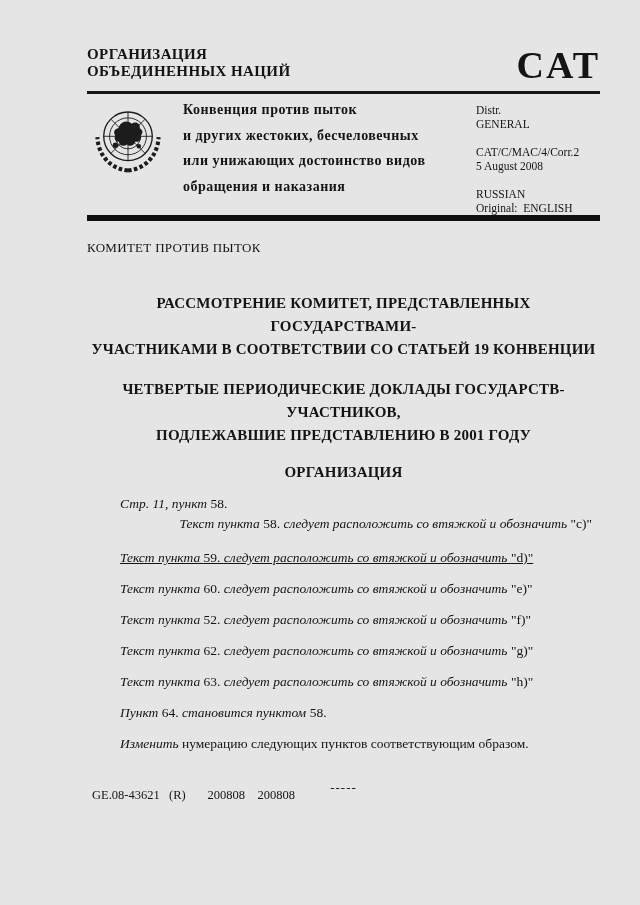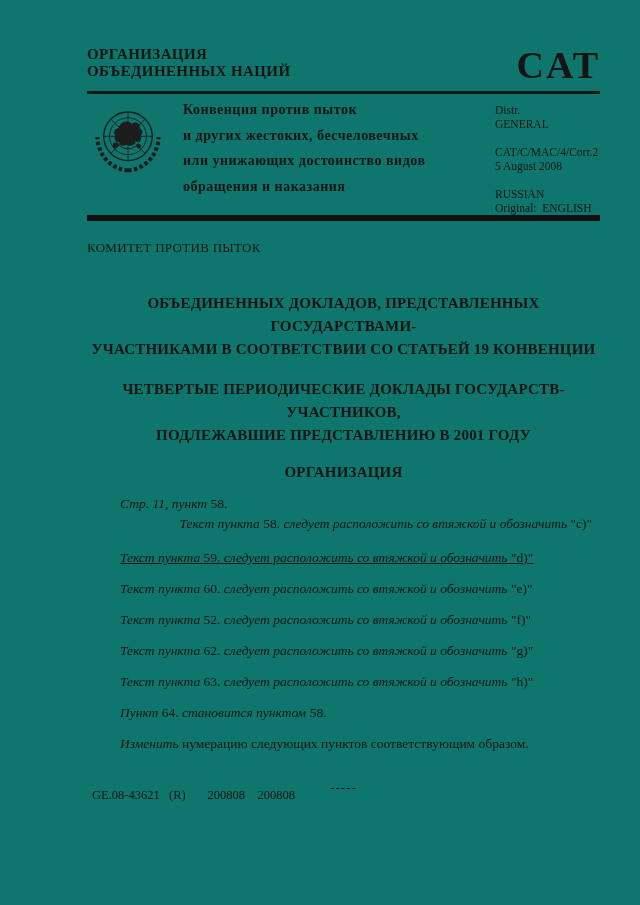--- a/index.html
+++ b/index.html
@@ -1,21 +1,21 @@
 <!DOCTYPE html>
 <html lang="ru"><head>
 <meta charset="utf-8">
 <style>
   * { margin: 0; padding: 0; box-sizing: border-box; }
   html, body { background: #ffffff; }
   .page {
     position: relative;
     width: 640px;
     height: 905px;
-    background: #0f766e;
+    background: #e5e5e5;
     color: #141414;
     font-family: "Liberation Serif", serif;
     overflow: hidden;
   }
   .content {
     position: absolute;
     left: 87px;
     top: 0;
     width: 513px;
   }
@@ -57,21 +57,21 @@
     left: 96px;
     top: 3px;
     width: 285px;
     font-weight: bold;
     font-size: 14px;
     line-height: 25.5px;
     letter-spacing: 0.5px;
   }
   .meta {
     position: absolute;
-    left: 408px;
+    left: 389px;
     top: 9px;
     font-size: 11.5px;
     line-height: 14px;
   }
   .meta div { white-space: pre; }
   .meta .gap { height: 14px; }
 
   
   .committee { margin-top: 19px; font-size: 13px; letter-spacing: 0.3px; }
   .title {
@@ -158,21 +158,21 @@
         <div>RUSSIAN</div>
         <div>Original:  ENGLISH</div>
       </div>
     </div>
 
     <div class="rule-thick"></div>
 
     <div class="committee">КОМИТЕТ ПРОТИВ ПЫТОК</div>
 
     <div class="title title1">
-      <div>ОБЪЕДИНЕННЫХ ДОКЛАДОВ, ПРЕДСТАВЛЕННЫХ ГОСУДАРСТВАМИ-</div>
+      <div>РАССМОТРЕНИЕ КОМИТЕТ, ПРЕДСТАВЛЕННЫХ ГОСУДАРСТВАМИ-</div>
       <div>УЧАСТНИКАМИ В СООТВЕТСТВИИ СО СТАТЬЕЙ 19 КОНВЕНЦИИ</div>
     </div>
 
     <div class="title title2">
       <div>ЧЕТВЕРТЫЕ ПЕРИОДИЧЕСКИЕ ДОКЛАДЫ ГОСУДАРСТВ-УЧАСТНИКОВ,</div>
       <div>ПОДЛЕЖАВШИЕ ПРЕДСТАВЛЕНИЮ В 2001 ГОДУ</div>
     </div>
 
     <div class="title addendum">ОРГАНИЗАЦИЯ</div>
 

